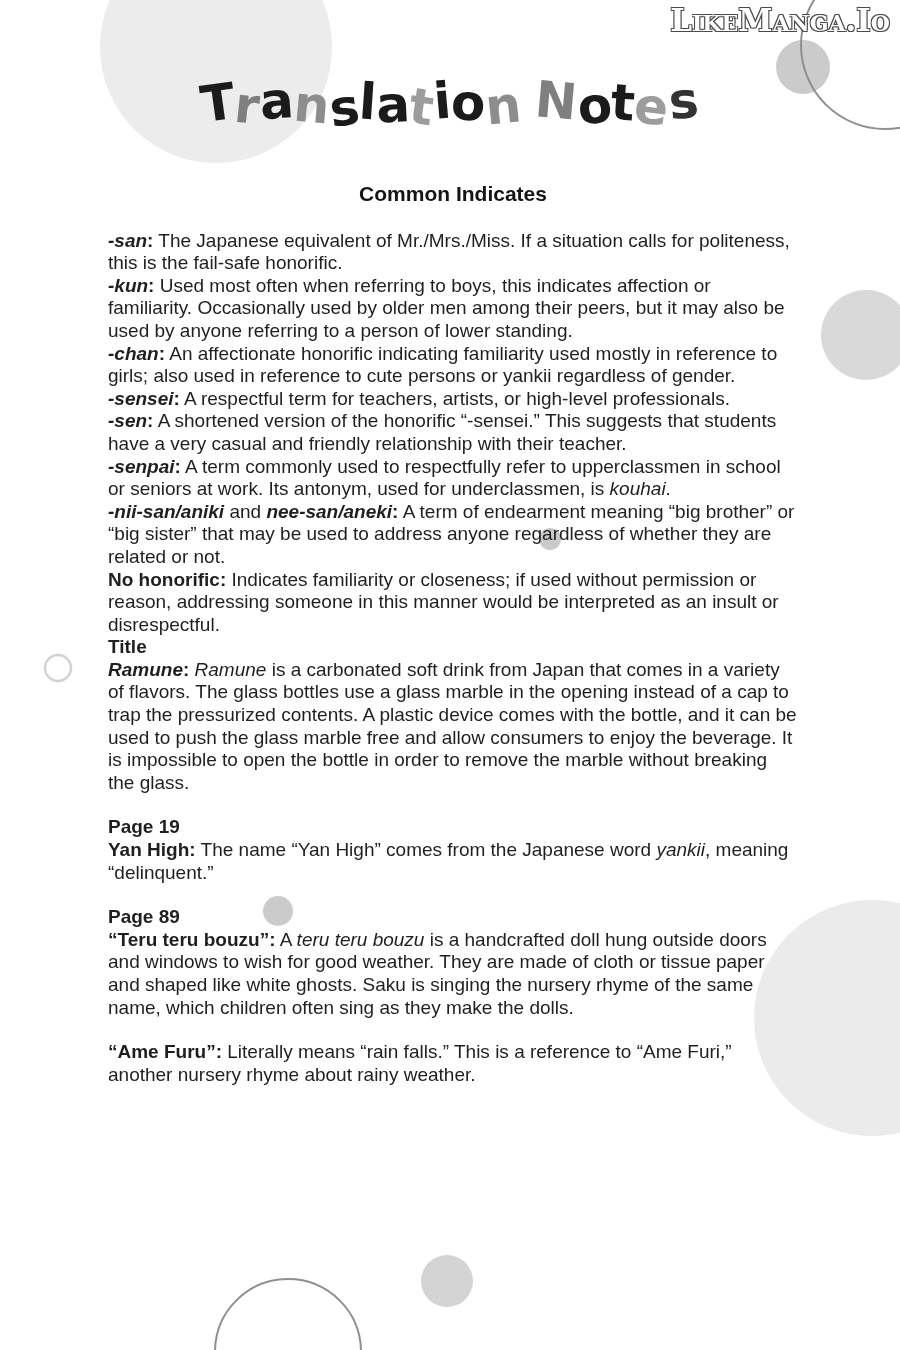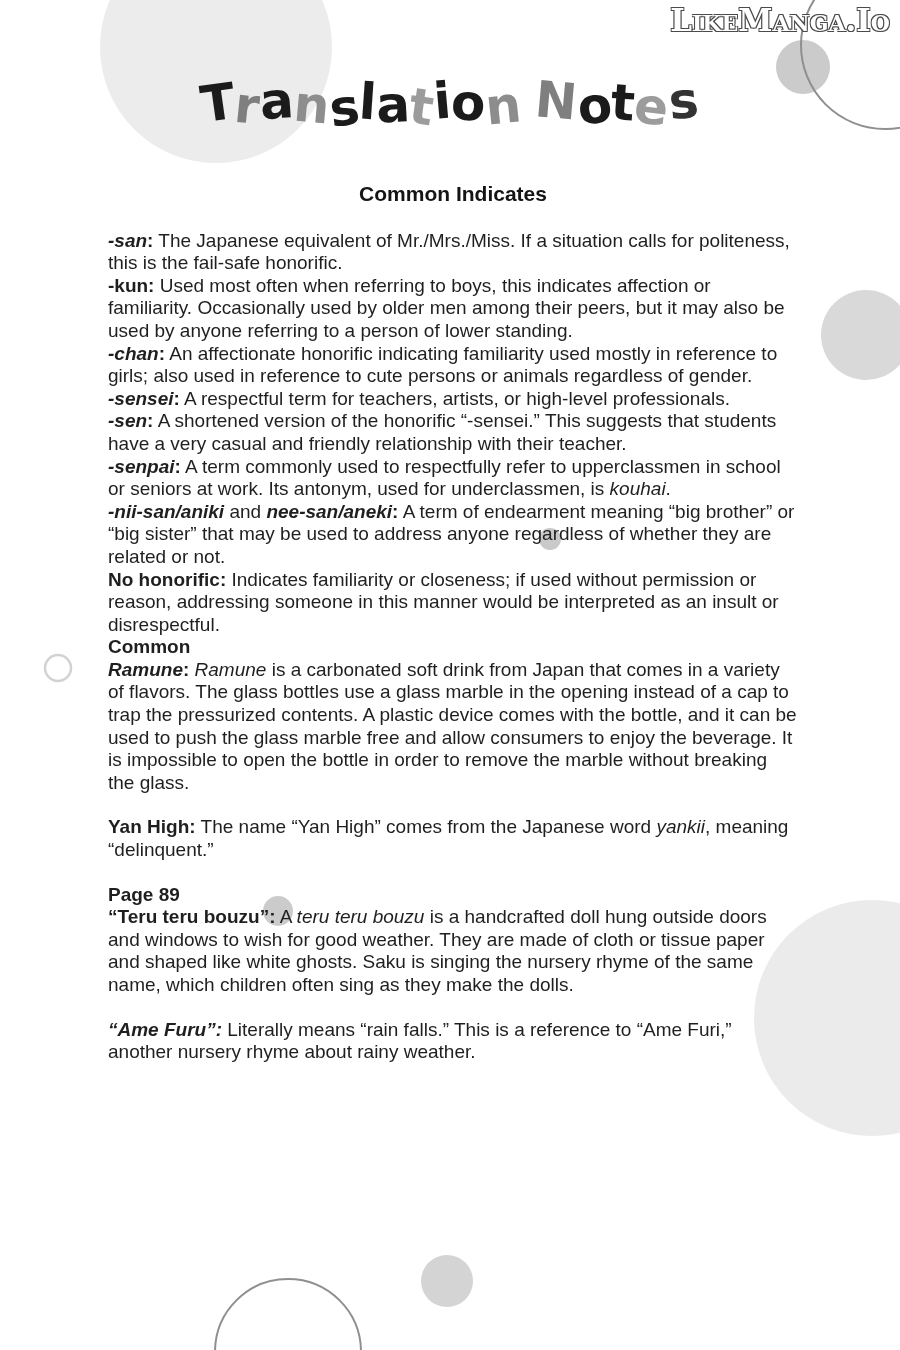--- a/index.html
+++ b/index.html
@@ -67,39 +67,40 @@
   </svg>
 
   <div class="watermark">LikeManga.Io</div>
 
   <h1 class="title" id="title"><span style="color: rgb(27, 27, 27); transform: rotate(-8deg) translateY(0px);">T</span><span style="color: rgb(127, 127, 127); transform: rotate(6deg) translateY(3px);">r</span><span style="color: rgb(27, 27, 27); transform: rotate(-4deg) translateY(-2px);">a</span><span style="color: rgb(141, 141, 141); transform: rotate(5deg) translateY(2px);">n</span><span style="color: rgb(27, 27, 27); transform: rotate(-7deg) translateY(5px);">s</span><span style="color: rgb(27, 27, 27); transform: rotate(4deg) translateY(-1px);">l</span><span style="color: rgb(27, 27, 27); transform: rotate(-3deg) translateY(2px);">a</span><span style="color: rgb(156, 156, 156); transform: rotate(8deg) translateY(4px);">t</span><span style="color: rgb(27, 27, 27); transform: rotate(-5deg) translateY(-2px);">i</span><span style="color: rgb(27, 27, 27); transform: rotate(3deg) translateY(0px);">o</span><span style="color: rgb(141, 141, 141); transform: rotate(-6deg) translateY(3px);">n</span><span style="width: 14px; color: rgb(27, 27, 27); transform: rotate(0deg) translateY(0px);"> </span><span style="color: rgb(127, 127, 127); transform: rotate(5deg) translateY(-2px);">N</span><span style="color: rgb(27, 27, 27); transform: rotate(-8deg) translateY(3px);">o</span><span style="color: rgb(27, 27, 27); transform: rotate(4deg) translateY(0px);">t</span><span style="color: rgb(156, 156, 156); transform: rotate(7deg) translateY(4px);">e</span><span style="color: rgb(51, 51, 51); transform: rotate(-5deg) translateY(-2px);">s</span></h1>
 
   <div class="content">
     <h2 class="subtitle">Common Indicates</h2>
     <div class="block" id="honorifics">
         <p><span style="font-weight: bold; font-style: italic;">-san</span><span style="font-weight: bold;">:</span><span> The Japanese equivalent of Mr./Mrs./Miss. If a situation calls for politeness, this is the fail-safe honorific.</span></p>
-        <p><span style="font-weight: bold; ">-kun</span><span style="font-weight: bold;">:</span><span> Used most often when referring to boys, this indicates affection or familiarity. Occasionally used by older men among their peers, but it may also be used by anyone referring to a person of lower standing.</span></p>
-        <p><span style="font-weight: bold; font-style: italic;">-chan</span><span style="font-weight: bold;">:</span><span> An affectionate honorific indicating familiarity used mostly in reference to girls; also used in reference to cute persons or animals regardless of gender.</span></p>
+        <p><span style="font-weight: bold; font-style: italic;">-kun</span><span style="font-weight: bold;">:</span><span> Used most often when referring to boys, this indicates affection or familiarity. Occasionally used by older men among their peers, but it may also be used by anyone referring to a person of lower standing.</span></p>
+        <p><span style="font-weight: bold; font-style: italic;">-chan</span><span style="font-weight: bold;">:</span><span> An affectionate honorific indicating familiarity used mostly in reference to girls; also used in reference to cute persons or yankii regardless of gender.</span></p>
         <p><span style="font-weight: bold; font-style: italic;">-sensei</span><span style="font-weight: bold;">:</span><span> A respectful term for teachers, artists, or high-level professionals.</span></p>
         <p><span style="font-weight: bold; font-style: italic;">-sen</span><span style="font-weight: bold;">:</span><span> A shortened version of the honorific “-sensei.” This suggests that students have a very casual and friendly relationship with their teacher.</span></p>
         <p><span style="font-weight: bold; font-style: italic; text-align: center;">-senpai</span><span style="font-weight: bold;">:</span><span> A term commonly used to respectfully refer to upperclassmen in school or seniors at work. Its antonym, used for underclassmen, is </span><span style="font-style: italic;">kouhai</span><span>.</span></p>
         <p><span style="font-weight: bold; font-style: italic; text-align: center;">-nii-san/aniki</span><span> and </span><span style="font-weight: bold; font-style: italic; text-align: right;">nee-san/aneki</span><span style="font-weight: bold;">:</span><span> A term of endearment meaning “big brother” or “big sister” that may be used to address anyone regardless of whether they are related or not.</span></p>
         <p><span style="font-weight: bold;">No honorific:</span><span> Indicates familiarity or closeness; if used without permission or reason, addressing someone in this manner would be interpreted as an insult or disrespectful.</span></p>
       </div>
     <div id="sections">
         <div class="block">
-          <p class="h">Common</p>
+          <p class="h">Title</p>
           <p><span style="font-weight: bold; font-style: italic;">Ramune</span><span style="font-weight: bold;">:</span><span> </span><span style="font-style: italic;">Ramune</span><span> is a carbonated soft drink from Japan that comes in a variety of flavors. The glass bottles use a glass marble in the opening instead of a cap to trap the pressurized contents. A plastic device comes with the bottle, and it can be used to push the glass marble free and allow consumers to enjoy the beverage. It is impossible to open the bottle in order to remove the marble without breaking the glass.</span></p>
         </div>
         <div class="block">
+          <p class="h">Page 19</p>
           <p><span style="font-weight: bold;">Yan High:</span><span> The name “Yan High” comes from the Japanese word </span><span style="font-style: italic; margin-top: 20px;">yankii</span><span>, meaning “delinquent.”</span></p>
         </div>
         <div class="block">
           <p class="h">Page 89</p>
           <p><span style="font-weight: bold;">“Teru teru bouzu”:</span><span> A </span><span style="font-style: italic;">teru teru bouzu</span><span> is a handcrafted doll hung outside doors and windows to wish for good weather. They are made of cloth or tissue paper and shaped like white ghosts. Saku is singing the nursery rhyme of the same name, which children often sing as they make the dolls.</span></p>
         </div>
         <div class="block">
-          <p><span style="font-weight: bold; font-style: italic;">“Ame Furu”:</span><span> Literally means “rain falls.” This is a reference to “Ame Furi,” another nursery rhyme about rainy weather.</span></p>
+          <p><span style="font-weight: bold;">“Ame Furu”:</span><span> Literally means “rain falls.” This is a reference to “Ame Furi,” another nursery rhyme about rainy weather.</span></p>
         </div>
       </div>
   </div>
 
 </div>
 
 </body></html>

